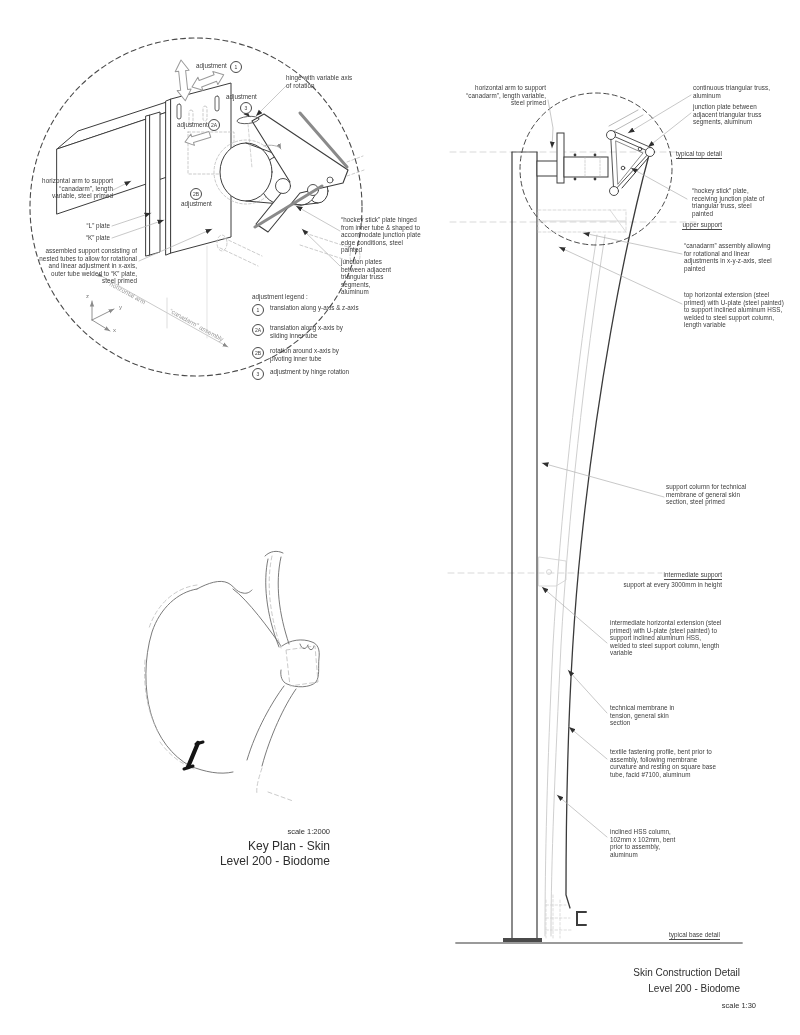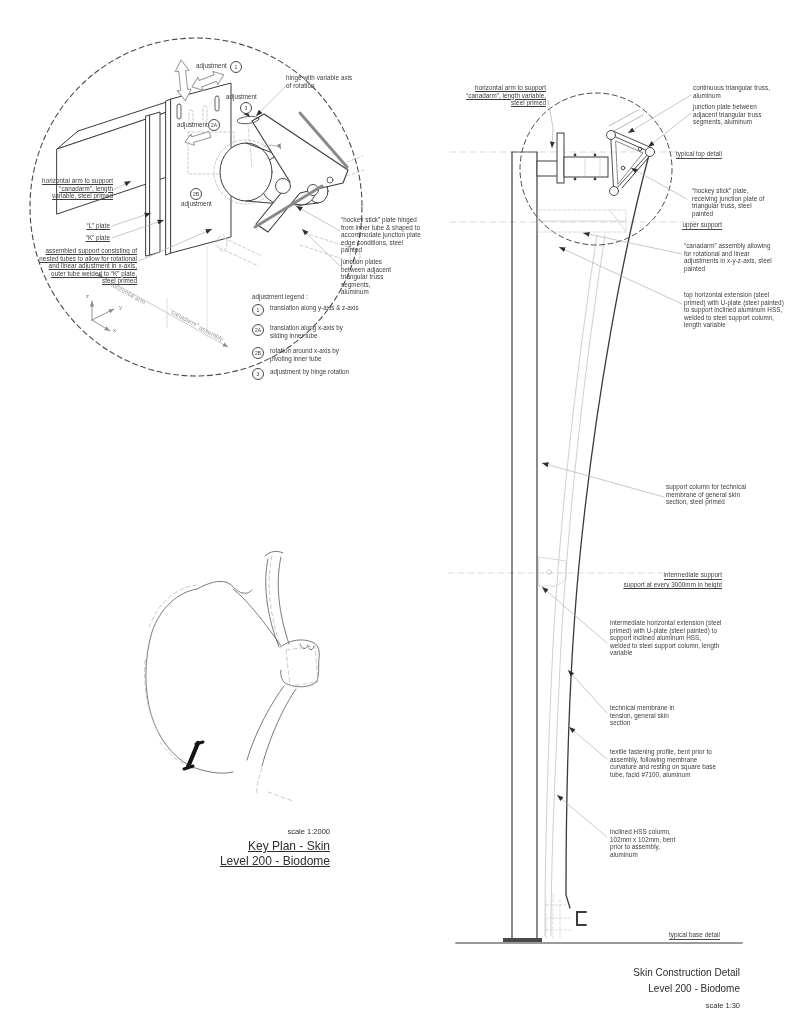--- a/index.html
+++ b/index.html
@@ -1,20 +1,20 @@
 <!DOCTYPE html>
 <html><head>
 <meta charset="utf-8">
 <style>
   html,body{margin:0;padding:0;background:#fff;}
   .page{position:relative;width:800px;height:1035px;background:#fff;overflow:hidden;
         font-family:"Liberation Sans", sans-serif;color:#3b3b3b;}
   svg.art{position:absolute;left:0;top:0;width:800px;height:1035px;}
   .ann{position:absolute;font-size:6.3px;line-height:7.6px;letter-spacing:.05px;color:#3b3b3b;}
-  .r{text-align:right;text-decoration:underline;}
+  .r{text-align:right;}
   .lvl{display:inline-block;border-bottom:.8px solid #4a4a4a;padding-bottom:.5px;}
   .title{position:absolute;font-size:10px;line-height:16px;color:#2e2e2e;}
   .title-sm{position:absolute;font-size:12px;line-height:15px;color:#2e2e2e;}
   .scale{position:absolute;font-size:7.5px;color:#2e2e2e;}
   .circ{display:inline-flex;width:10px;height:10px;border:.9px solid #4a4a4a;border-radius:50%;
         font-size:5px;line-height:1;align-items:center;justify-content:center;flex:0 0 auto;
         background:#fff;color:#3b3b3b;}
   .circ.abs{position:absolute;}
   .legendrow{position:absolute;display:flex;gap:6px;align-items:flex-start;}
   .legendrow .ltext{font-size:6.3px;line-height:7.6px;width:92px;}
@@ -305,15 +305,15 @@
 <div class="ann r" style="right:78px;top:571px;"><span class="lvl">intermediate support</span></div>
 <div class="ann r" style="right:78px;top:581px;width:120px;">support at every 3000mm in height</div>
 <div class="ann" style="left:610px;top:619px;width:112px;">intermediate horizontal extension (steel primed) with U-plate (steel painted) to support inclined aluminum HSS, welded to steel support column, length variable</div>
 <div class="ann" style="left:610px;top:704px;width:78px;">technical membrane in tension, general skin section</div>
 <div class="ann" style="left:610px;top:748px;width:108px;">textile fastening profile, bent prior to assembly, following membrane curvature and resting on square base tube, facid #7100, aluminum</div>
 <div class="ann" style="left:610px;top:828px;width:78px;">inclined HSS column, 102mm x 102mm, bent prior to assembly, aluminum</div>
 <div class="ann r" style="right:80px;top:931px;"><span class="lvl">typical base detail</span></div>
 
 <div class="title" style="right:60px;top:965px;white-space:nowrap;text-align:right;">Skin Construction Detail</div>
 <div class="title" style="right:60px;top:981px;white-space:nowrap;text-align:right;">Level 200 - Biodome</div>
-<div class="scale" style="right:60px;top:1001px;">scale 1:30</div>
+<div class="scale" style="right:44px;top:1001px;">scale 1:30</div>
 
 </div>
 
 </body></html>

